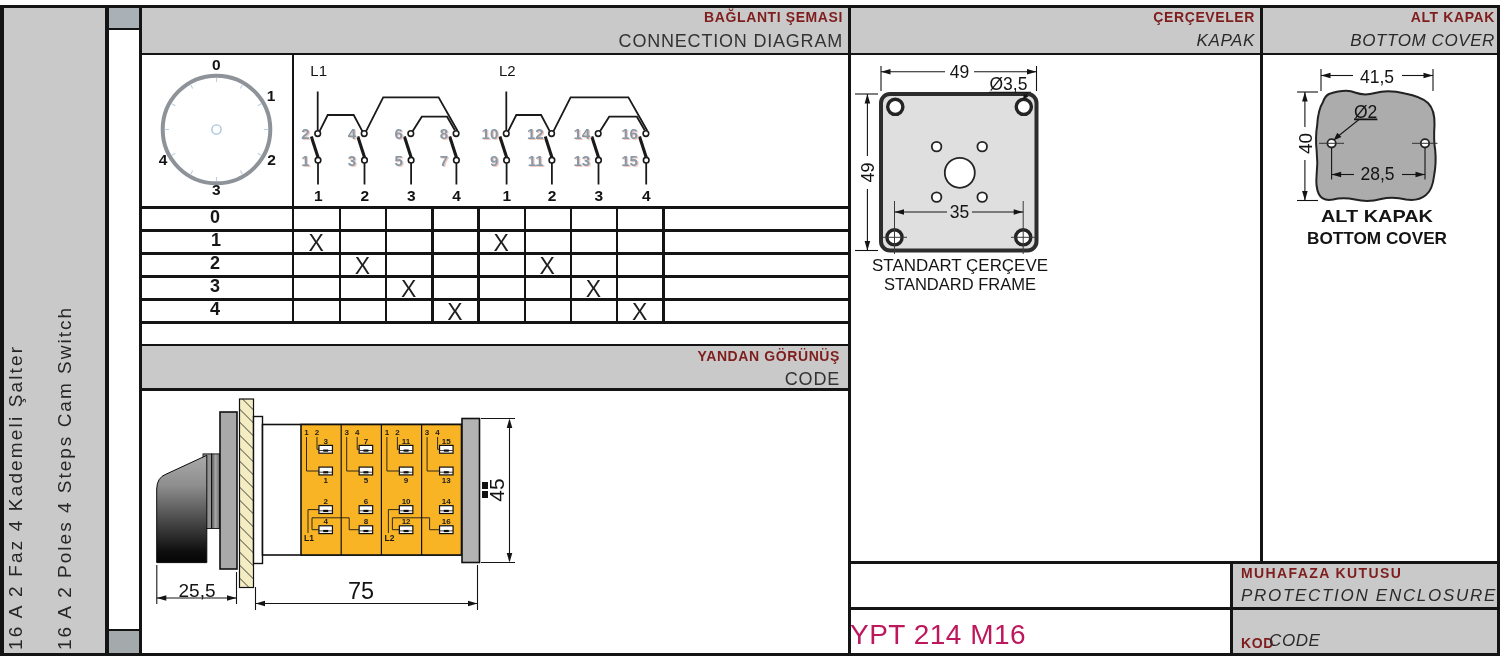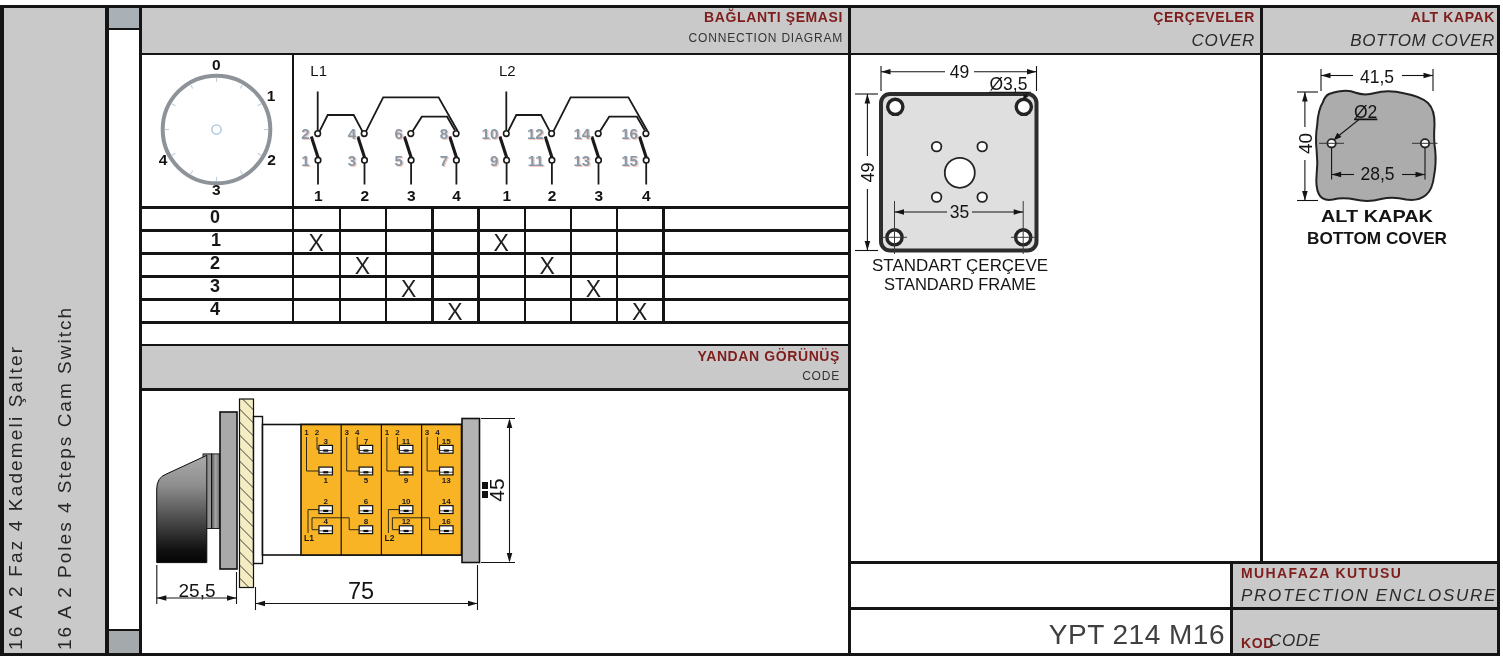--- a/index.html
+++ b/index.html
@@ -2,21 +2,21 @@
 <html><head>
 <meta charset="utf-8">
 <style>
   html,body{margin:0;padding:0;background:#fff;}
   #page{position:relative;width:1503px;height:656px;background:#fff;overflow:hidden;
         font-family:"Liberation Sans",sans-serif;color:#111;}
   .abs{position:absolute;white-space:nowrap;}
   .ln{position:absolute;background:#141414;}
   .gray{background:#c9c9c9;}
   .hdr-b{font-weight:bold;font-size:14px;color:#7f1d1d;letter-spacing:0.6px;text-align:right;}
-  .hdr-r{font-size:12px;color:#333;letter-spacing:0.8px;}
+  .hdr-r{font-size:18px;color:#333;letter-spacing:0.8px;}
   .hdr-i{font-size:17px;color:#2a2a2a;font-style:italic;letter-spacing:0.6px;}
   .rowlab{font-weight:bold;font-size:18px;color:#161616;}
   .xmark{font-size:23px;color:#1e1e1e;}
 </style>
 </head>
 <body>
 <div id="page">
 
   <div class="abs gray" style="left:3px;top:7px;width:102px;height:646px;"></div>
   <div class="abs" style="left:109px;top:7px;width:30px;height:21px;background:#a9b1b6;"></div>
@@ -58,30 +58,30 @@
   <div class="ln" style="left:431.1px;top:206px;width:2.5px;height:117px;"></div>
   <div class="ln" style="left:477.3px;top:206px;width:2.5px;height:117px;"></div>
   <div class="ln" style="left:523.5px;top:206px;width:2.5px;height:117px;"></div>
   <div class="ln" style="left:569.7px;top:206px;width:2.5px;height:117px;"></div>
   <div class="ln" style="left:615.9px;top:206px;width:2.5px;height:117px;"></div>
   <div class="ln" style="left:662.1px;top:206px;width:2.5px;height:117px;"></div>
 
   <div class="abs hdr-b" style="right:660px;top:9px;">BAĞLANTI ŞEMASI</div>
   <div class="abs hdr-r" style="right:660px;top:31px;">CONNECTION DIAGRAM</div>
   <div class="abs hdr-b" style="right:248px;top:9px;">ÇERÇEVELER</div>
-  <div class="abs hdr-i" style="right:248px;top:31px;">COVER</div>
+  <div class="abs hdr-i" style="right:248px;top:31px;">KAPAK</div>
   <div class="abs hdr-b" style="right:8px;top:9px;">ALT KAPAK</div>
   <div class="abs hdr-i" style="right:8px;top:31px;">BOTTOM COVER</div>
   <div class="abs hdr-b" style="right:663px;top:348px;">YANDAN GÖRÜNÜŞ</div>
   <div class="abs hdr-r" style="right:663px;top:369px;">CODE</div>
   <div class="abs hdr-b" style="left:1241px;top:565px;letter-spacing:1.4px;">MUHAFAZA KUTUSU</div>
   <div class="abs hdr-i" style="left:1241px;top:586px;letter-spacing:1.7px;">PROTECTION ENCLOSURE</div>
   <div class="abs hdr-b" style="left:1241px;top:611px;margin-top:24px;">KOD</div>
   <div class="abs hdr-i" style="left:1241px;top:631px;margin-left:28px;">CODE</div>
-  <div class="abs" style="left:850px;top:619px;width:375px;text-align:right;font-size:28px;color:#404040;letter-spacing:0.5px;">YPT 214 M16</div>
+  <div class="abs" style="left:850px;top:619px;width:375px;font-size:28px;color:#be185d;letter-spacing:0.5px;">YPT 214 M16</div>
 
   <div class="abs" style="left:4.5px;top:650px;transform:rotate(-90deg);transform-origin:0 0;white-space:nowrap;font-size:19px;letter-spacing:2.15px;color:#262626;">16 A 2 Faz 4 Kademeli Şalter</div>
   <div class="abs" style="left:53.5px;top:650px;transform:rotate(-90deg);transform-origin:0 0;white-space:nowrap;font-size:19px;letter-spacing:2px;color:#262626;">16 A 2 Poles 4 Steps Cam Switch</div>
 
   <div class="abs rowlab" style="left:210px;top:207px;">0</div>
   <div class="abs rowlab" style="left:211px;top:230px;">1</div>
   <div class="abs rowlab" style="left:210px;top:253px;">2</div>
   <div class="abs rowlab" style="left:210px;top:276px;">3</div>
   <div class="abs rowlab" style="left:210px;top:299px;">4</div>
 

